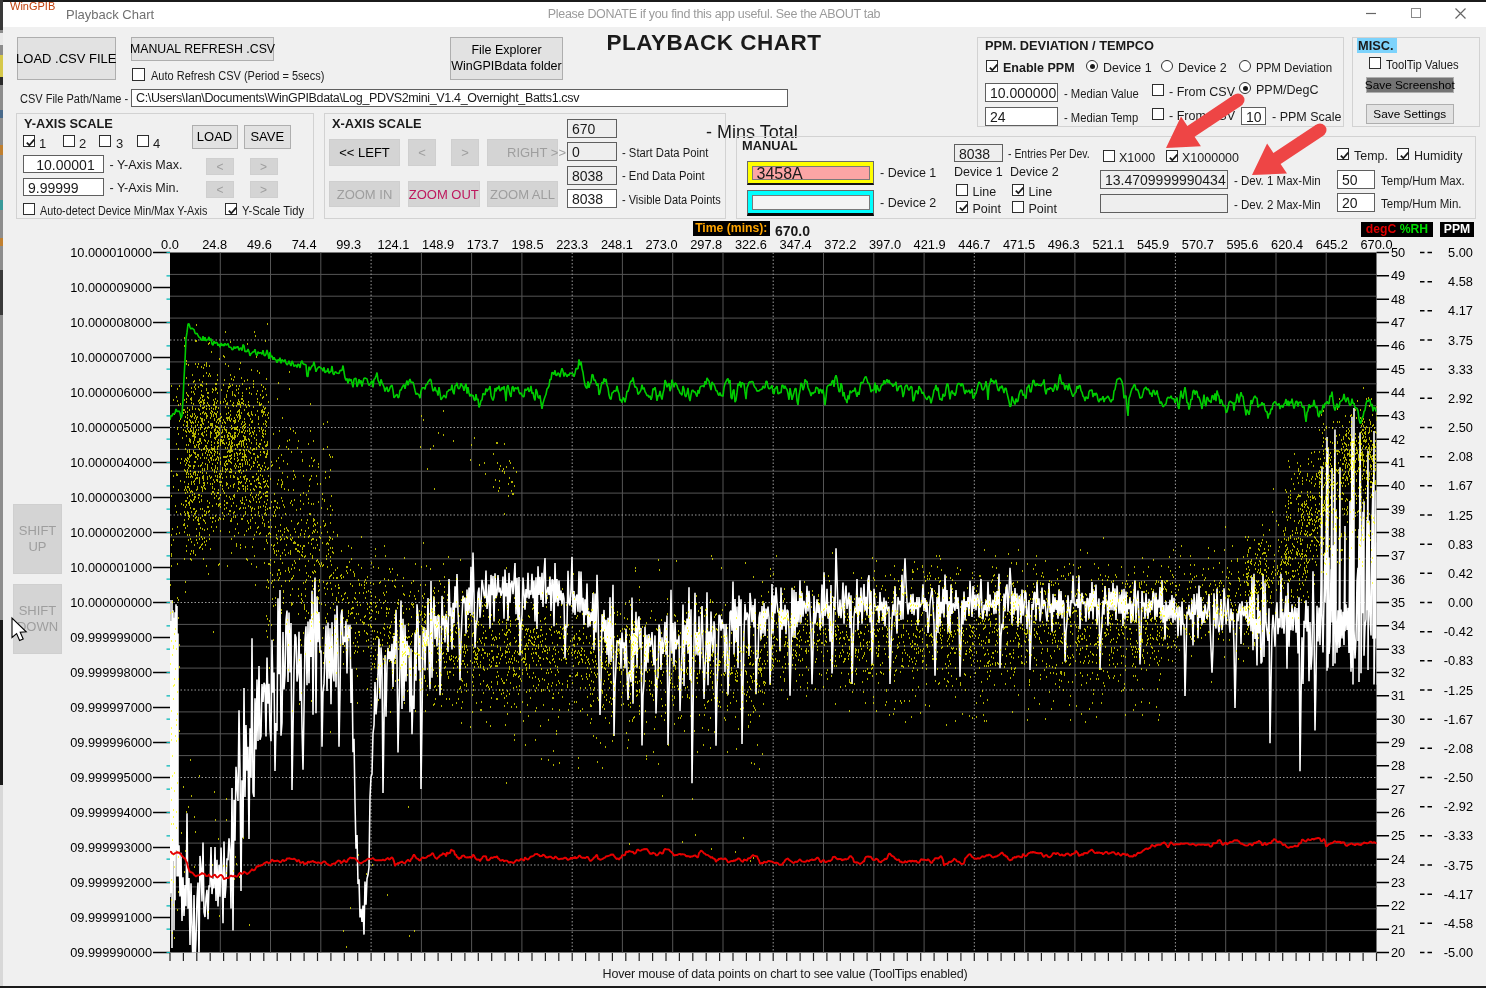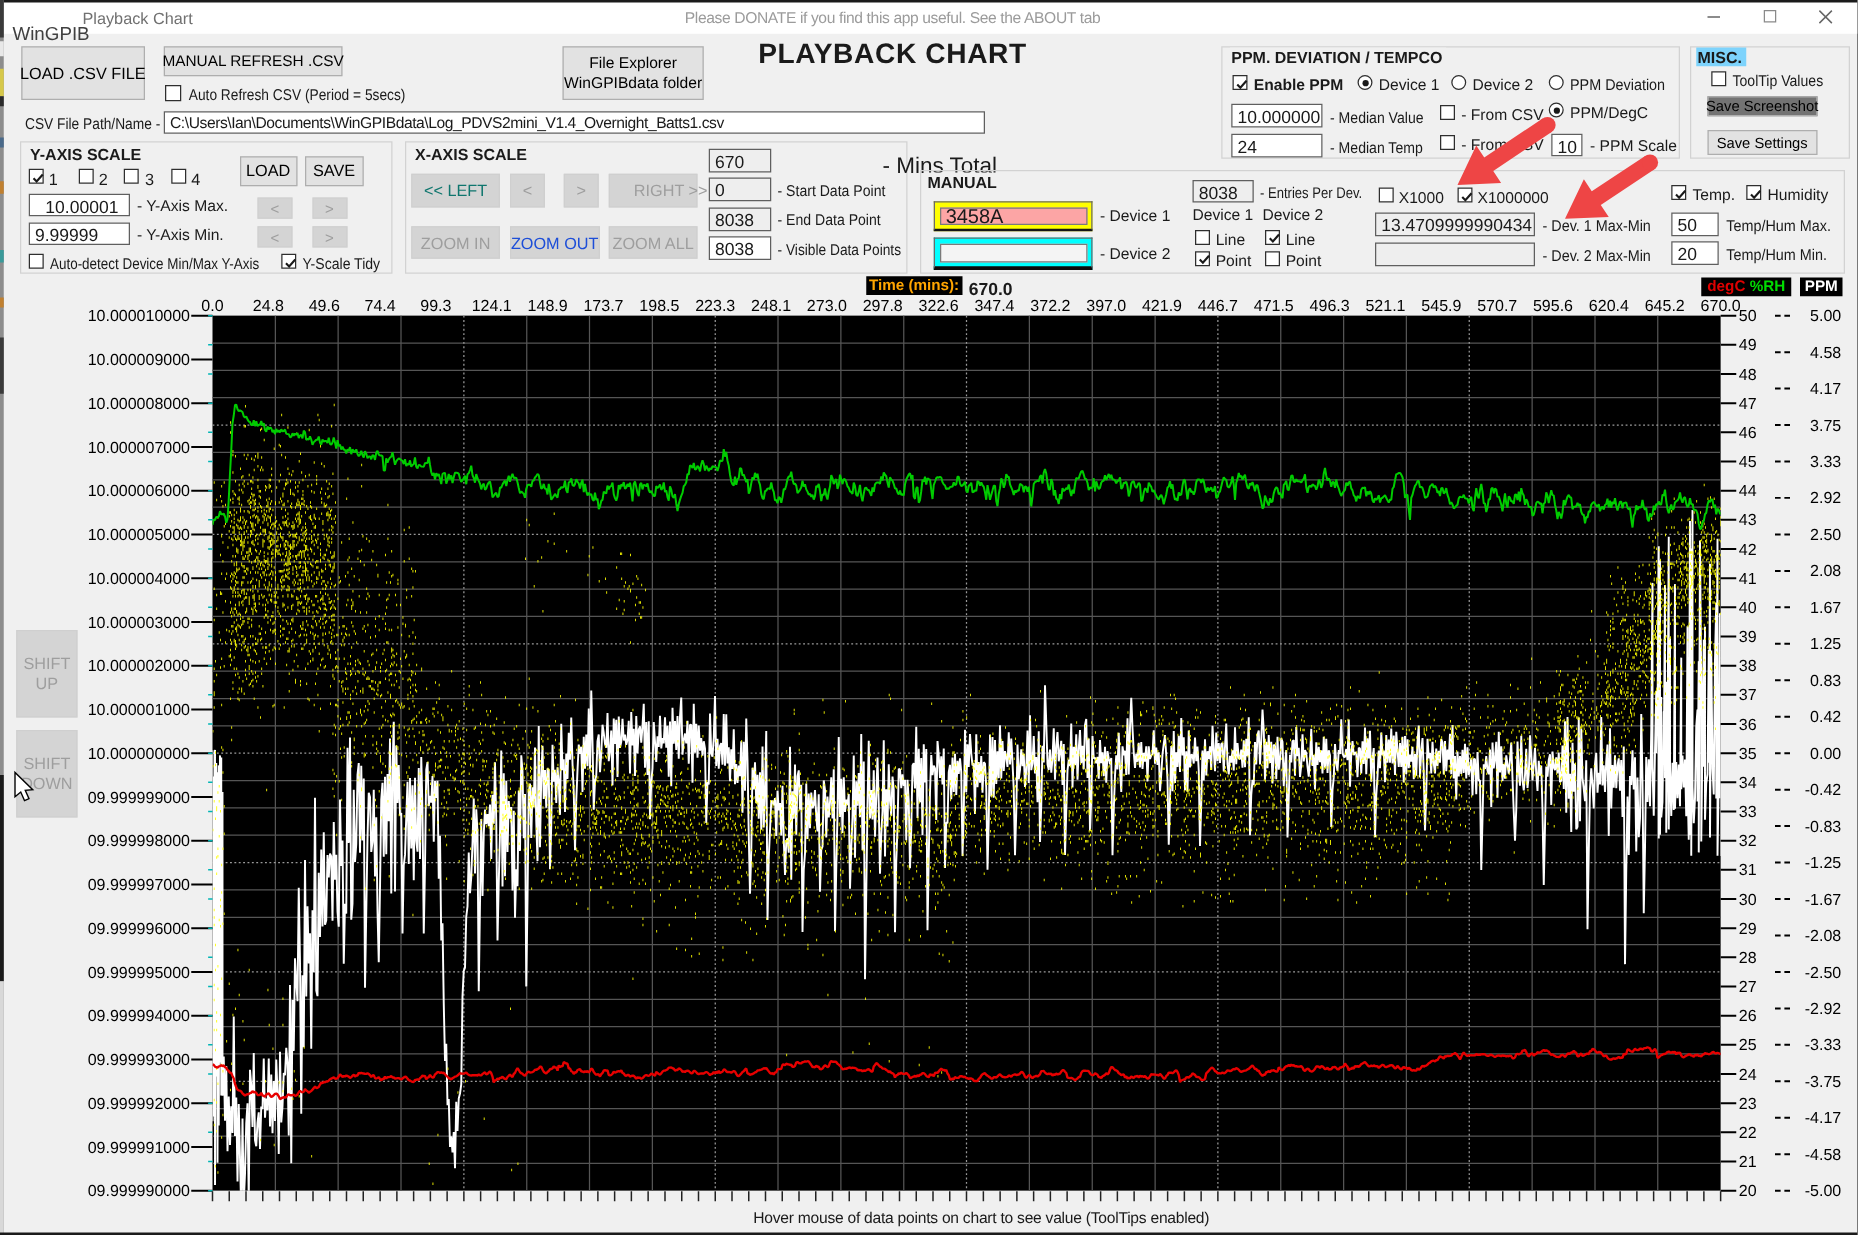--- a/index.html
+++ b/index.html
@@ -1,21 +1,21 @@
 <!DOCTYPE html>
 <html><head><meta charset="utf-8"><title>WinGPIB Playback Chart</title>
 <style>
 * { margin:0; padding:0; box-sizing:border-box; }
 html,body { width:1486px; height:988px; overflow:hidden; }
 body { background:#f0f0f0; font-family:"Liberation Sans", sans-serif; color:#1a1a1a; position:relative; }
 body > div { position:absolute; }
 </style></head>
 <body>
 <div style="left:0;top:0;width:1486px;height:27px;background:#fff;border-top:2px solid #1b1b1b;"></div>
-<div style="left:10px;top:19px;font-size:15px;white-space:nowrap;color:#404040;">WinGPIB</div>
+<div style="left:10px;top:0;font-size:11px;white-space:nowrap;color:#c2410c;">WinGPIB</div>
 <div style="left:66px;top:7px;font-size:13px;white-space:nowrap;color:#707070;">Playback Chart</div>
 <div style="left:714px;top:6.5px;font-size:12.5px;white-space:nowrap;color:#9b9b9b;letter-spacing:-0.3px;transform:translateX(-50%);">Please DONATE if you find this app useful. See the ABOUT tab</div>
 <svg style="position:absolute;left:1355px;top:0;width:125px;height:27px" viewBox="0 0 125 27">
     <path d="M11 13.5 H21" stroke="#666" stroke-width="1.2" fill="none"></path>
     <rect x="56.5" y="8.5" width="9" height="9" stroke="#8a8a8a" fill="none" stroke-width="1"></rect>
     <path d="M100.5 8.5 L110.5 18.5 M110.5 8.5 L100.5 18.5" stroke="#666" stroke-width="1.2"></path>
   </svg>
 <div style="left:0;top:0;width:3px;height:988px;background:#8d8d8d;"></div>
 <div style="left:0;top:0;width:3px;height:30px;background:#3a3a3a;"></div>
 <div style="left:0;top:33px;width:3px;height:12px;background:#e8e8e8;"></div>
@@ -63,26 +63,26 @@
 <div style="left:23px;top:203px;width:12px;height:12px;background:#fff;border:1.4px solid #2e2e2e;"></div>
 <div style="left:40px;top:203.5px;font-size:12.5px;white-space:nowrap;transform:scaleX(0.86);transform-origin:0 50%;">Auto-detect Device Min/Max Y-Axis</div>
 <div style="left:225px;top:203px;width:12px;height:12px;background:#fff;border:1.4px solid #2e2e2e;">
     <svg width="11" height="11" viewBox="0 0 11 11" style="display:block;margin:0.5px">
       <path d="M1.8 5.6 L4.3 8.2 L9.2 2.6" stroke="#1a1a1a" stroke-width="1.7" fill="none"></path>
     </svg>
   </div>
 <div style="left:242px;top:203.5px;font-size:12.5px;white-space:nowrap;transform:scaleX(0.9);transform-origin:0 50%;">Y-Scale Tidy</div>
 <div style="left:324px;top:113px;width:402px;height:105.5px;border:1px solid #d2d2d2;"></div>
 <div style="left:331px;top:115.5px;font-size:12.8px;white-space:nowrap;font-weight:bold;background:#f0f0f0;padding:0 3px 0 1px;">X-AXIS SCALE</div>
-<div style="left:329px;top:138.5px;width:71px;height:27.5px;background:#d4d4d4;color:#0f766e;border:1px solid #cfcfcf;display:flex;align-items:center;justify-content:center;text-align:center;font-size:13px;white-space:nowrap;">&lt;&lt; LEFT</div>
+<div style="left:329px;top:138.5px;width:71px;height:27.5px;background:#d4d4d4;color:#000000;border:1px solid #cfcfcf;display:flex;align-items:center;justify-content:center;text-align:center;font-size:13px;white-space:nowrap;">&lt;&lt; LEFT</div>
 <div style="left:408px;top:138.5px;width:28px;height:27.5px;background:#d4d4d4;color:#9e9e9e;border:1px solid #cfcfcf;display:flex;align-items:center;justify-content:center;text-align:center;font-size:13px;white-space:nowrap;">&lt;</div>
 <div style="left:451px;top:138.5px;width:28px;height:27.5px;background:#d4d4d4;color:#9e9e9e;border:1px solid #cfcfcf;display:flex;align-items:center;justify-content:center;text-align:center;font-size:13px;white-space:nowrap;">&gt;</div>
 <div style="left:487px;top:138.5px;width:71px;height:27.5px;background:#d4d4d4;color:#9e9e9e;border:1px solid #cfcfcf;display:flex;align-items:center;justify-content:center;text-align:center;font-size:13px;white-space:nowrap;padding-left:28px;">RIGHT &gt;&gt;</div>
 <div style="left:329px;top:181px;width:71px;height:26px;background:#d4d4d4;color:#9e9e9e;border:1px solid #cfcfcf;display:flex;align-items:center;justify-content:center;text-align:center;font-size:13px;white-space:nowrap;">ZOOM IN</div>
-<div style="left:408px;top:181px;width:71.5px;height:26px;background:#d4d4d4;color:#1d4ed8;border:1px solid #cfcfcf;display:flex;align-items:center;justify-content:center;text-align:center;font-size:13px;white-space:nowrap;">ZOOM OUT</div>
+<div style="left:408px;top:181px;width:71.5px;height:26px;background:#d4d4d4;color:#be185d;border:1px solid #cfcfcf;display:flex;align-items:center;justify-content:center;text-align:center;font-size:13px;white-space:nowrap;">ZOOM OUT</div>
 <div style="left:487px;top:181px;width:71px;height:26px;background:#d4d4d4;color:#9e9e9e;border:1px solid #cfcfcf;display:flex;align-items:center;justify-content:center;text-align:center;font-size:13px;white-space:nowrap;">ZOOM ALL</div>
 <div style="left:567px;top:118.5px;width:50px;height:19px;background:#eeeeee;border:1px solid #5f5f5f;font-size:14px;line-height:19px;padding-left:4px;text-align:left;white-space:nowrap;overflow:hidden;">670</div>
 <div style="left:658px;top:122px;font-size:18px;white-space:nowrap;margin-left:48px;">- Mins Total</div>
 <div style="left:567px;top:142px;width:50px;height:19px;background:#eeeeee;border:1px solid #5f5f5f;font-size:14px;line-height:19px;padding-left:4px;text-align:left;white-space:nowrap;overflow:hidden;">0</div>
 <div style="left:622px;top:145.5px;font-size:12.5px;white-space:nowrap;transform:scaleX(0.9);transform-origin:0 50%;">- Start Data Point</div>
 <div style="left:567px;top:165.5px;width:50px;height:19px;background:#eeeeee;border:1px solid #5f5f5f;font-size:14px;line-height:19px;padding-left:4px;text-align:left;white-space:nowrap;overflow:hidden;">8038</div>
 <div style="left:622px;top:169px;font-size:12.5px;white-space:nowrap;transform:scaleX(0.9);transform-origin:0 50%;">- End Data Point</div>
 <div style="left:567px;top:189px;width:50px;height:19px;background:#fff;border:1px solid #5f5f5f;font-size:14px;line-height:19px;padding-left:4px;text-align:left;white-space:nowrap;overflow:hidden;">8038</div>
 <div style="left:622px;top:192.5px;font-size:12.5px;white-space:nowrap;transform:scaleX(0.88);transform-origin:0 50%;">- Visible Data Points</div>
 <div style="left:976.5px;top:36.5px;width:367.5px;height:90.5px;border:1px solid #d2d2d2;"></div>

